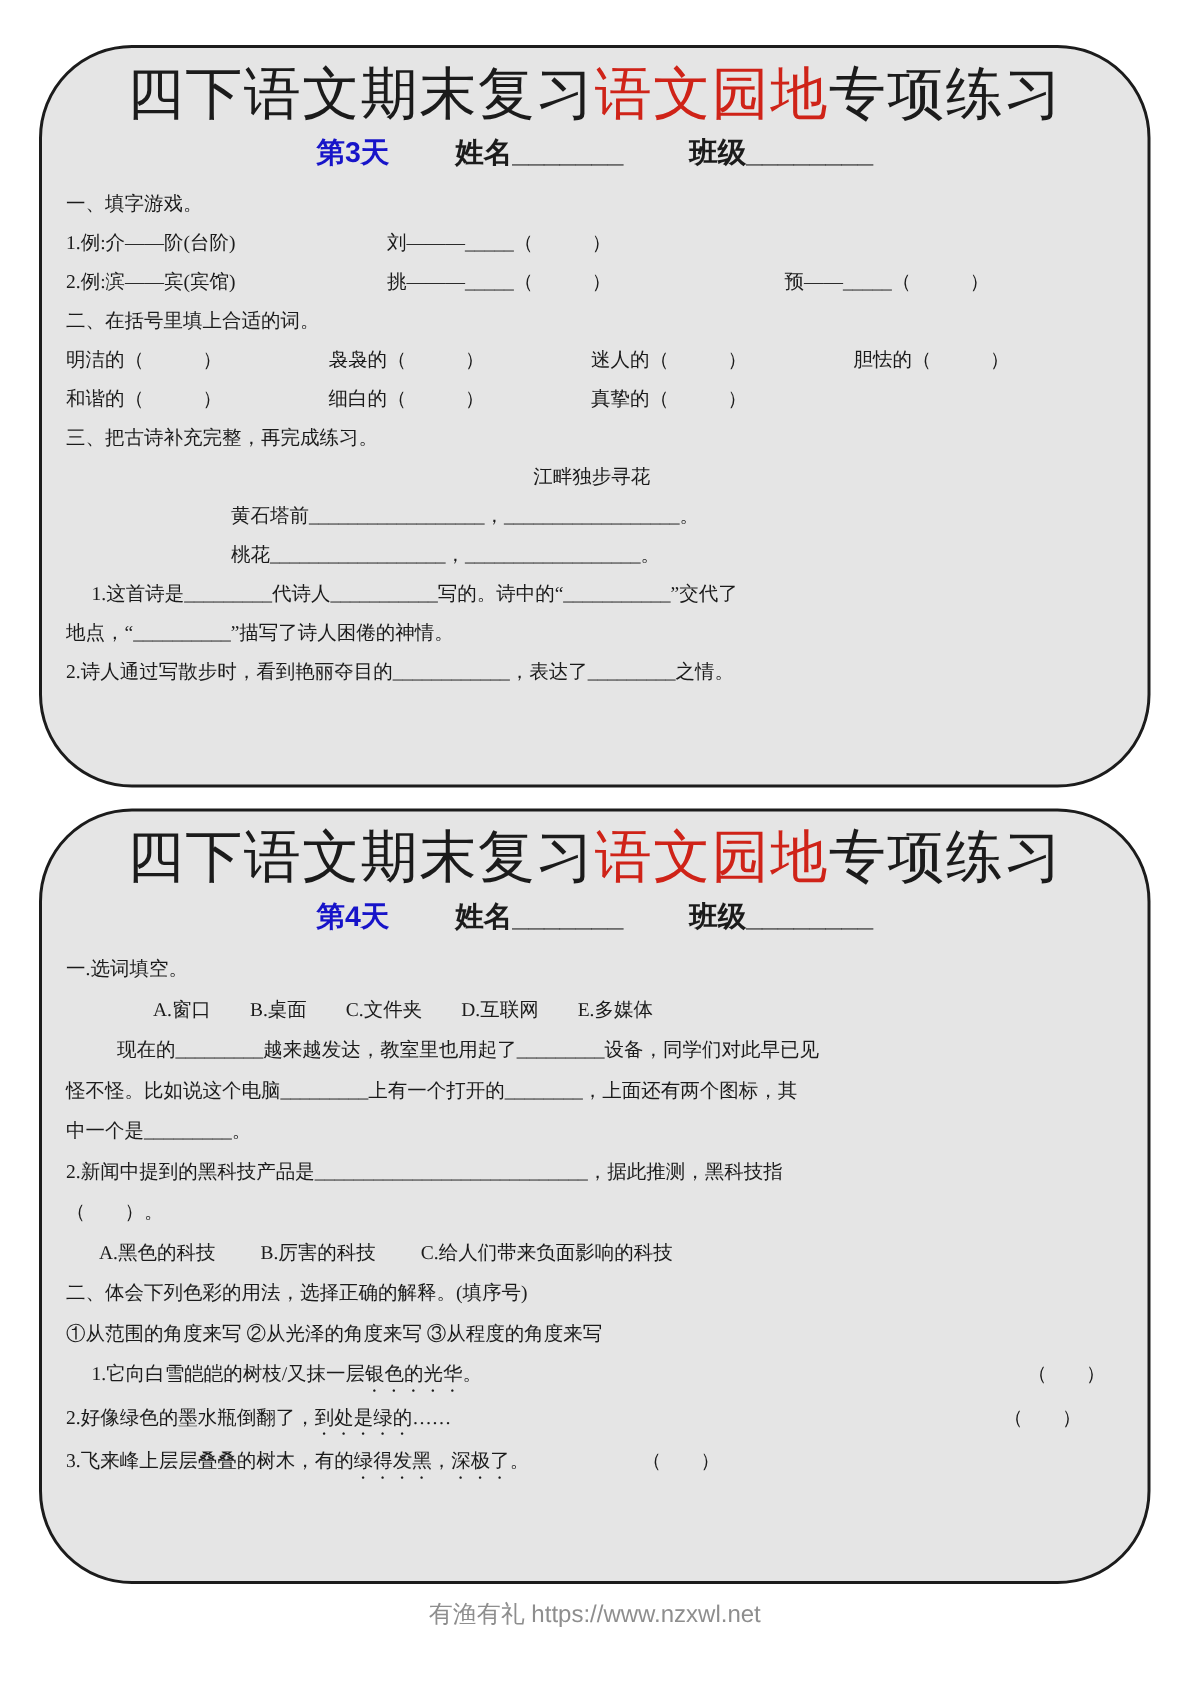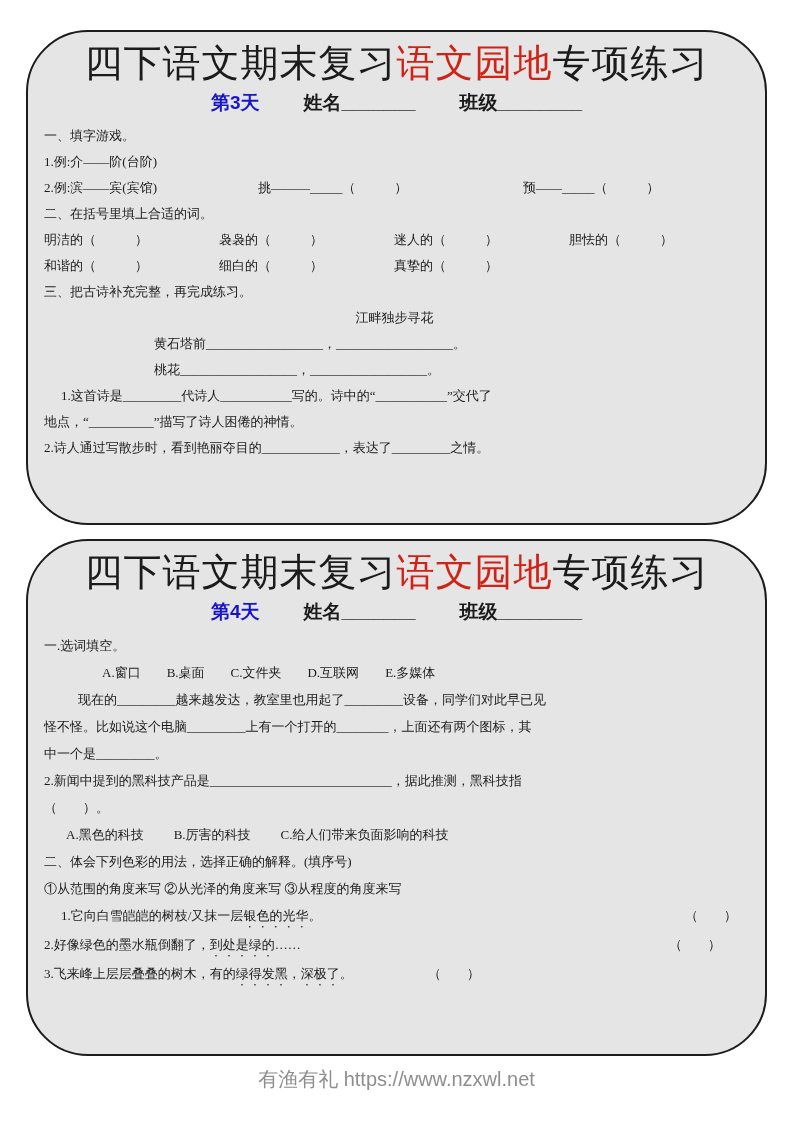--- a/index.html
+++ b/index.html
@@ -61,40 +61,41 @@
   .em {
     -webkit-text-emphasis: filled dot;
     -webkit-text-emphasis-position: under right;
     text-emphasis: filled dot;
     text-emphasis-position: under right;
   }
   .page-footer {
     margin-top: 10px;
     text-align: center;
     color: #8e8e8e;
-    font-size: 20px;
+    font-size: 16px;
     font-family: "Liberation Sans", "DejaVu Sans", sans-serif;
   }
 </style>
 </head>
 <body>
 
 <div>
 
   <section class="panel first">
     <h1 class="title"><span>四下语文期末复习</span><span class="red">语文园地</span><span>专项练习</span></h1>
     <div class="subhead">
       <span class="day">第3天</span>
       <span><span>姓名</span><span>_______</span></span>
       <span><span>班级</span><span>________</span></span>
     </div>
     <div class="content">
       <div class="line">一、填字游戏。</div>
       <div class="line cols3">
         <span class="c1">1.例:介——阶(台阶)</span>
+        <span class="c2">刘———_____（　　　）</span>
       </div>
       <div class="line cols3">
         <span class="c1">2.例:滨——宾(宾馆)</span>
         <span class="c2">挑———_____（　　　）</span>
         <span class="c3">预——_____（　　　）</span>
       </div>
       <div class="line">二、在括号里填上合适的词。</div>
       <div class="line words">
         <span>明洁的（　　　）</span>
         <span>袅袅的（　　　）</span>

